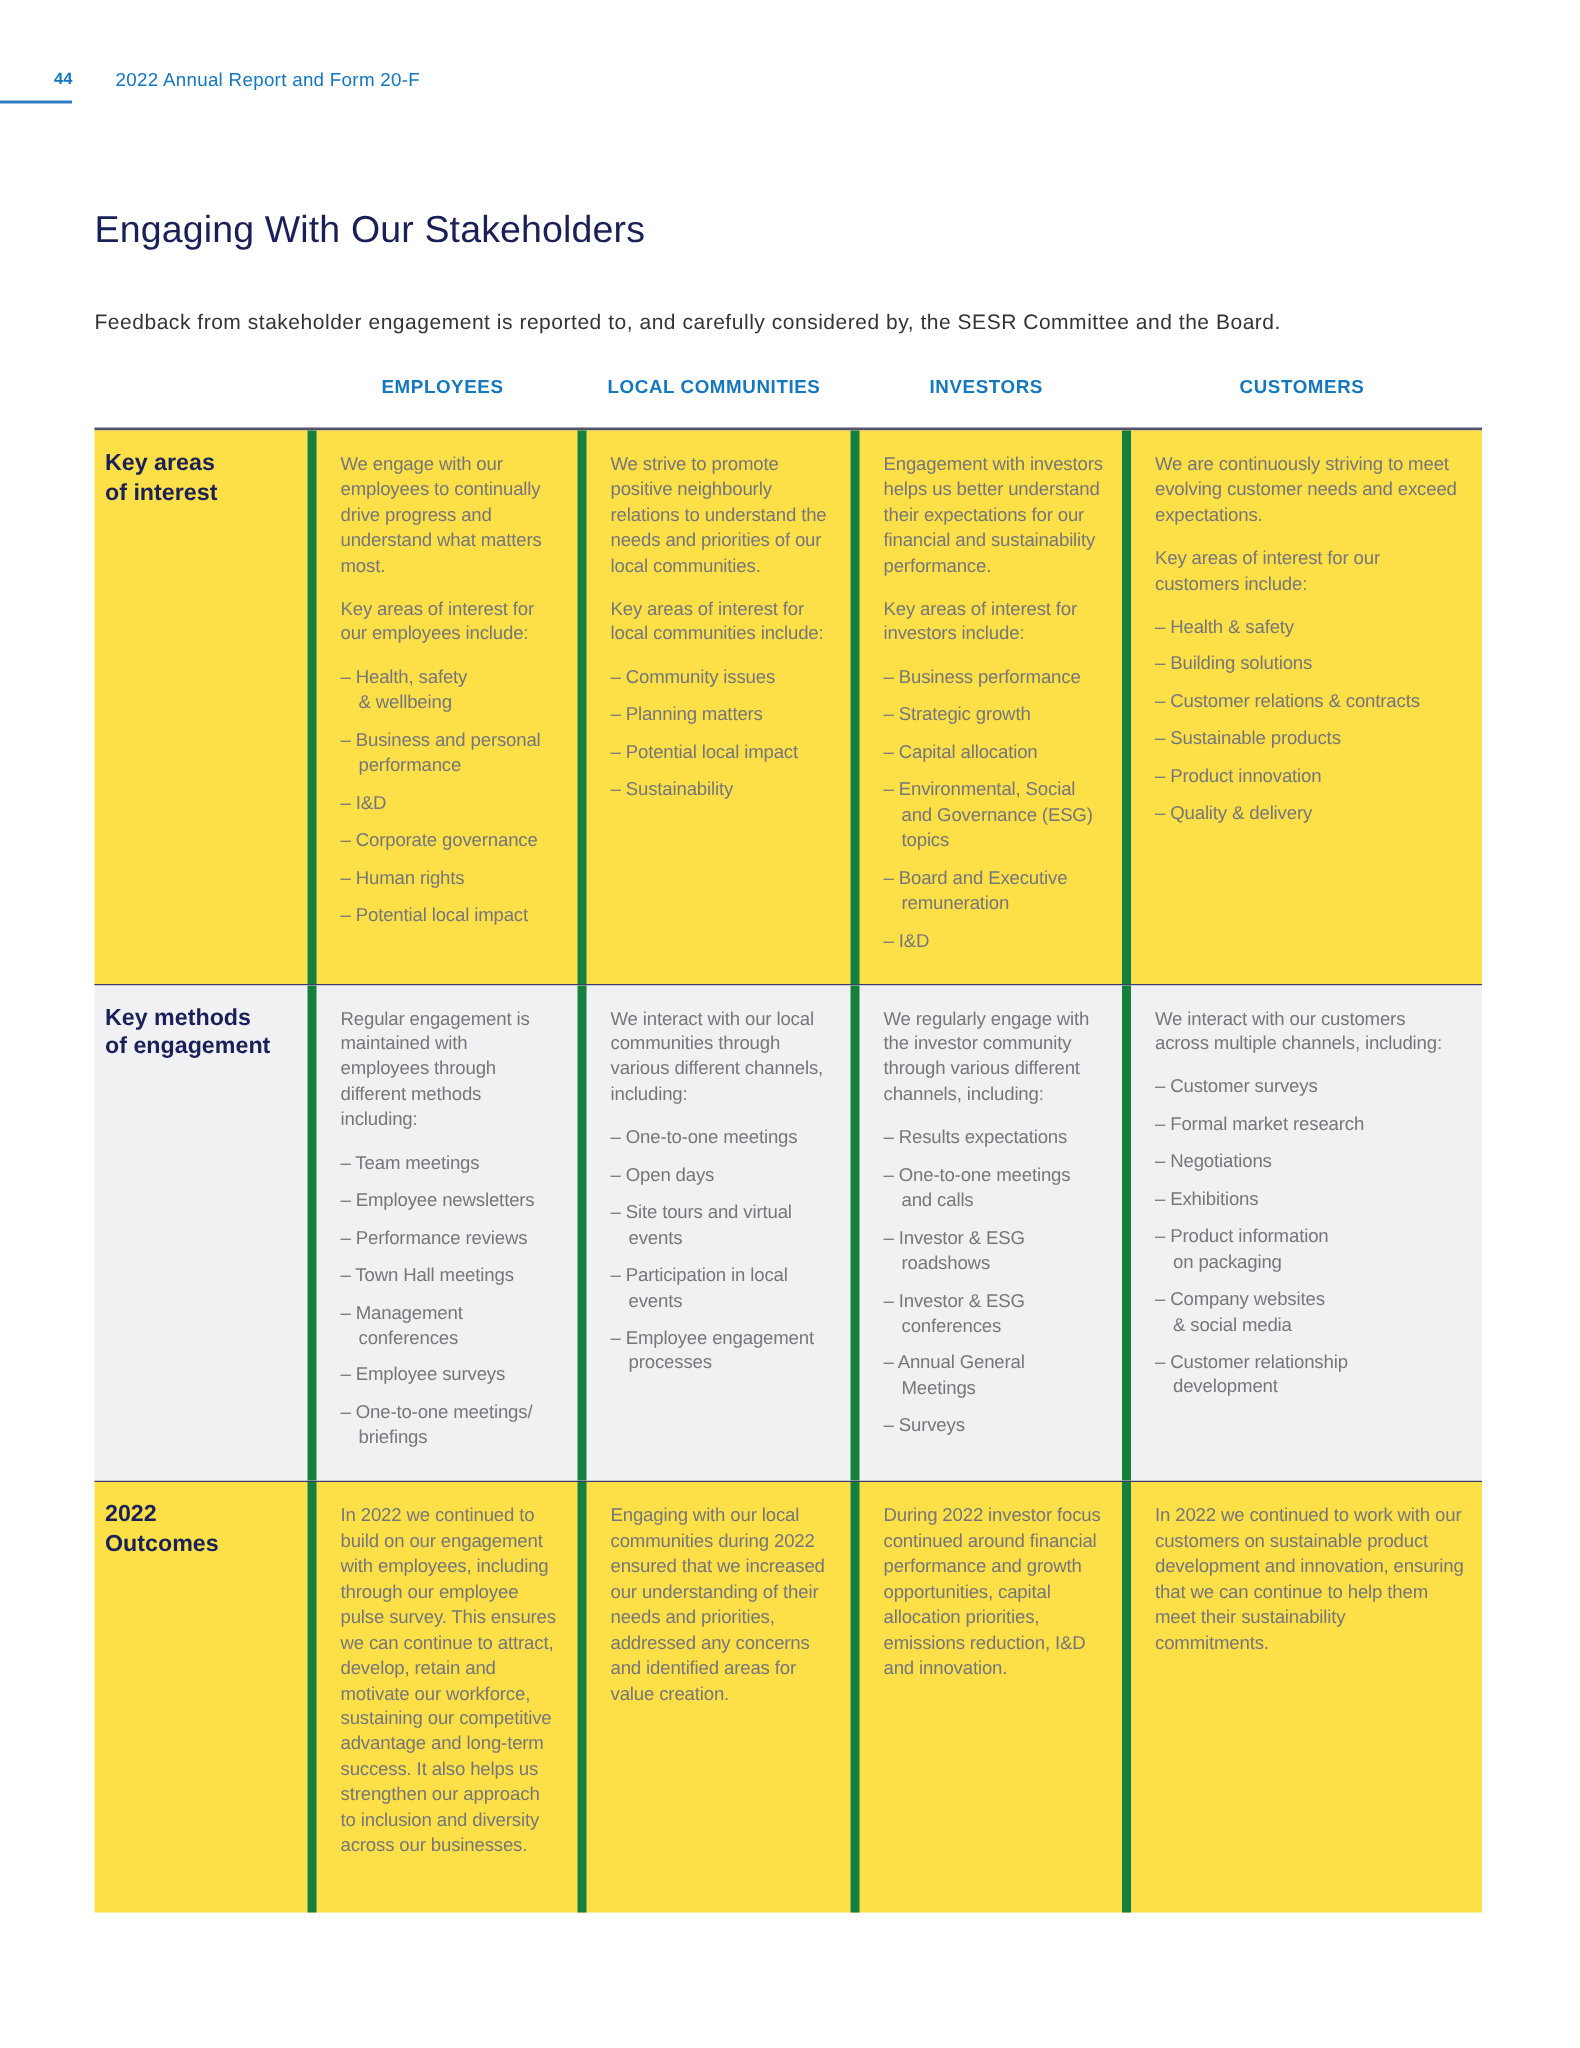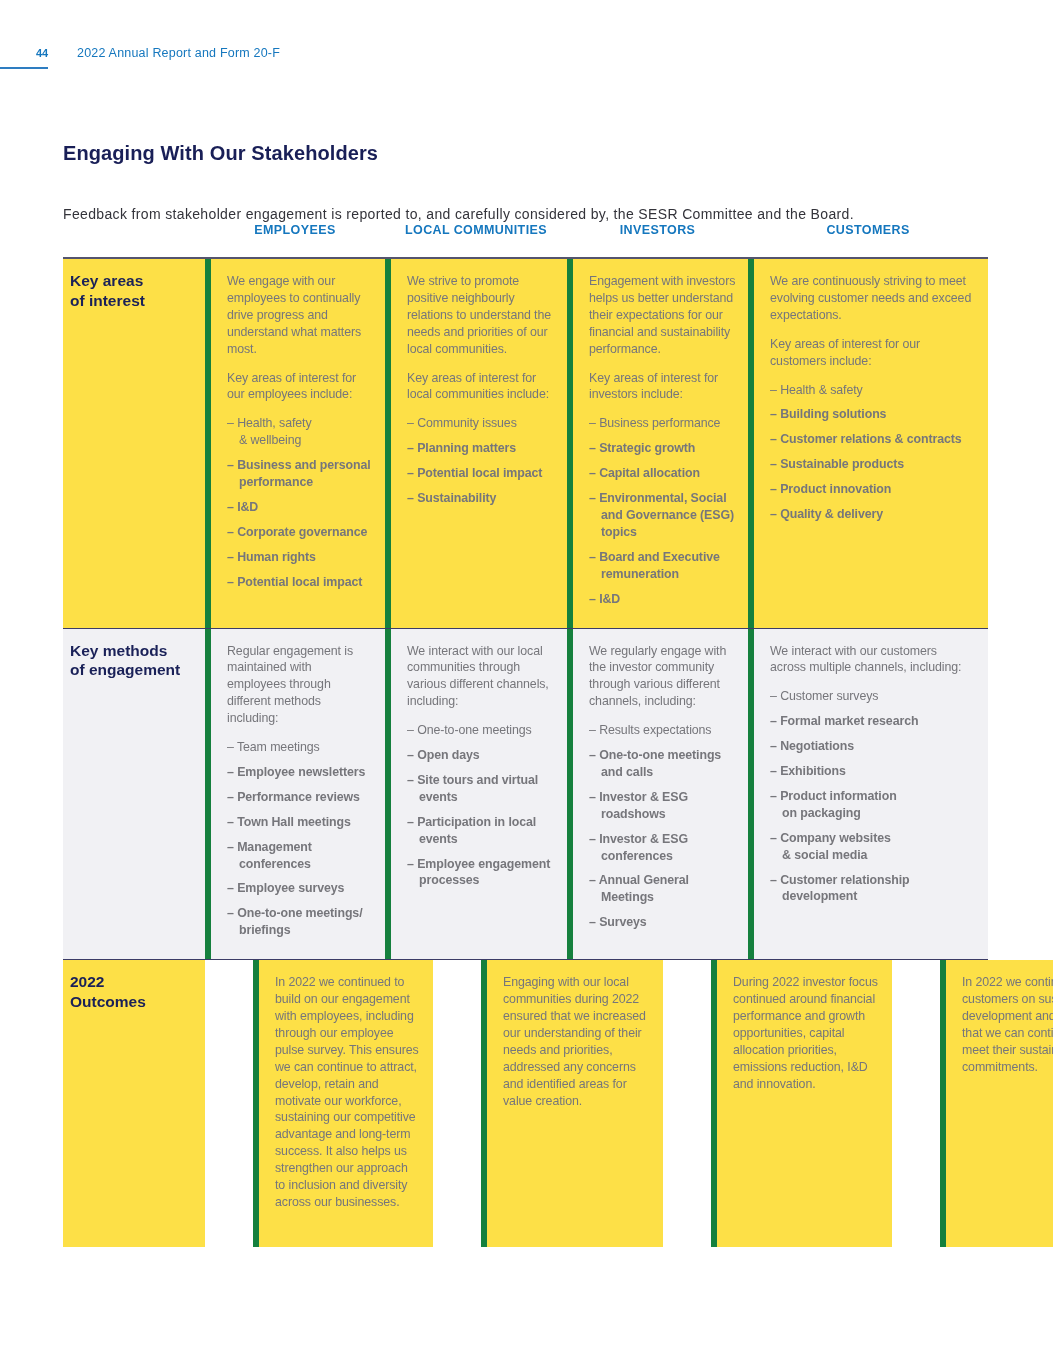--- a/index.html
+++ b/index.html
@@ -23,44 +23,44 @@
   }
   .report-title {
     position: absolute; left: 77px; top: 46px;
     font-size: 12.5px; color: #1577be; letter-spacing: 0.2px;
   }
 
   
   .main { position: absolute; left: 63px; top: 140px; width: 925px; }
 
   .page-title {
-    margin: 0; font-size: 20px; font-weight: bold;
+    margin: 0; font-size: 25px; font-weight: normal;
     color: #191f57; letter-spacing: 0.1px; line-height: 26px;
   }
   .intro {
     margin: 40px 0 0 0; font-size: 14px; color: #33333a;
     letter-spacing: 0.35px; line-height: 17px;
   }
 
   
   .thead, .trow {
     display: grid;
     grid-template-columns: 142px 180px 182px 181px 240px;
   }
-  .thead { margin-bottom: 19px; }
+  .thead { margin-top: 28px; margin-bottom: 19px; }
   .th {
     text-align: center; font-size: 12.5px; font-weight: bold;
     color: #1577be; letter-spacing: 0.4px; line-height: 15px;
   }
 
   .tbody { border-top: 2px solid #54546e; }
   .trow + .trow { border-top: 1px solid #3c3c66; }
   .trow:nth-child(1) { min-height: 365px; }
   .trow:nth-child(2) { min-height: 312px; }
-  .trow:nth-child(3) { min-height: 288px; gap: 48px; }
+  .trow:nth-child(3) { min-height: 288px; }
 
   .trow.odd  .cell { background: #fde047; }
   .trow.even .cell { background: #f1f1f4; }
 
   .cell {
     padding: 14px 12px 20px 16px;
     font-size: 12.4px; line-height: 16.9px;
     color: #76767b; letter-spacing: -0.1px;
   }
   .cell + .cell { border-left: 6px solid #15803d; }
@@ -69,21 +69,21 @@
     padding: 12px 6px 12px 7px;
     font-size: 15.5px; line-height: 19.5px;
     font-weight: bold; color: #1a2158; letter-spacing: 0;
   }
 
   .para { margin: 0 0 12px 0; }
   .bullet {
     margin: 0; padding-left: 12px; text-indent: -12px;
     white-space: pre-line;
   }
-  .bullet + .bullet { margin-top: 8px; font-weight: bold; }
+  .bullet + .bullet { margin-top: 8px; }
 </style>
 </head>
 <body>
 
 <div class="page-number">44</div>
 <div class="page-header-rule"></div>
 <div class="report-title">2022 Annual Report and Form 20-F</div>
 
 <div class="main">
   <h1 class="page-title">Engaging With Our Stakeholders</h1>

